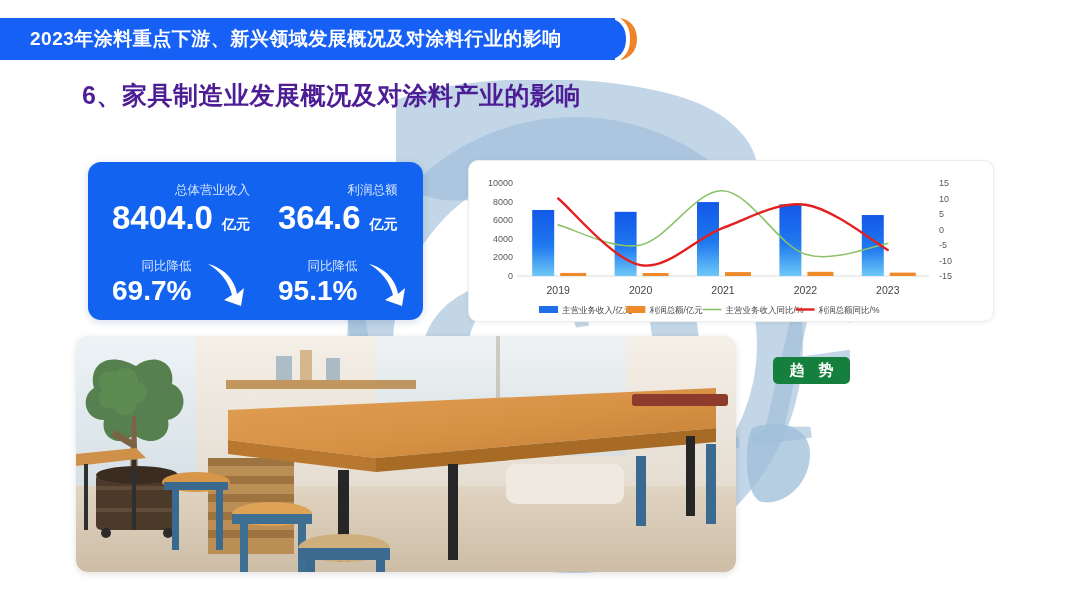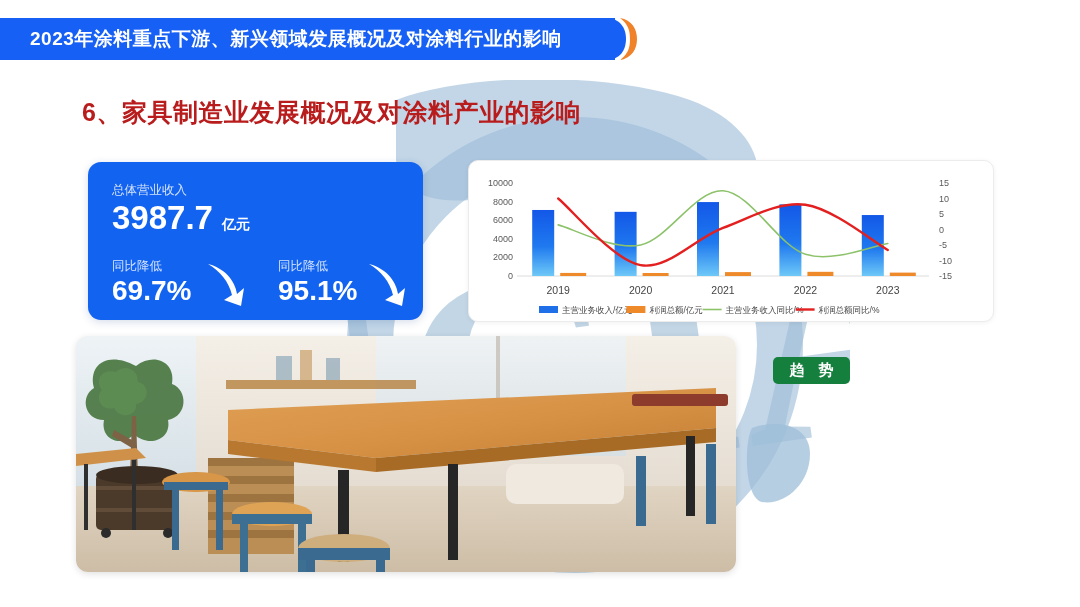--- a/index.html
+++ b/index.html
@@ -31,34 +31,34 @@
   }
   .header-title{
     position:absolute;left:30px;top:0;height:42px;line-height:42px;
     color:#fff;font-size:19px;font-weight:700;letter-spacing:.5px;
     white-space:nowrap;
   }
   .header-tail{position:absolute;left:606px;top:0;}
 
   
   .section-title{
-    position:absolute;left:82px;top:96px;z-index:10;
-    font-size:25px;font-weight:700;color:#b91c1c;white-space:nowrap;
+    position:absolute;left:82px;top:79px;z-index:10;
+    font-size:25px;font-weight:700;color:#4c1d95;white-space:nowrap;
     letter-spacing:.5px;
   }
 
   
   .kpi-card{
     position:absolute;left:88px;top:162px;width:335px;height:158px;
     background:#1263f0;border-radius:13px;z-index:12;
     box-shadow:0 2px 8px rgba(20,60,140,.18);
   }
   .kpi-cell{position:absolute;}
   .kpi-label{
-    color:#d4e3ff;font-size:12.5px;margin-bottom:1px;white-space:nowrap;
+    color:#d4e3ff;font-size:12.5px;margin-bottom:1px;white-space:nowrap;text-align:right;
   }
   .kpi-value{
     color:#ffffff;font-weight:700;font-size:33px;line-height:36px;
     white-space:nowrap;
   }
   .kpi-unit{font-size:14px;font-weight:700;margin-left:9px;}
   .kpi-pct{
     color:#ffffff;font-weight:700;font-size:28px;line-height:30px;white-space:nowrap;
   }
   .arrow-svg{position:absolute;}
@@ -125,24 +125,30 @@
       <path d="M286 232 C300 206 330 200 352 214 C372 228 372 262 360 288 C348 314 318 318 300 306 C282 294 274 258 286 232 Z" fill="#9dbdd8" opacity=".62"></path>
       <text class="wm-text" x="575" y="470" font-size="300" text-anchor="middle" transform="rotate(-8 575 400)">NCIA</text>
     </g>
   </svg>
 
   <div class="kpi-card">
 
     <div class="kpi-cell" style="left:24px;top:20px;">
       <div class="kpi-label">总体营业收入</div>
       <div class="kpi-value">
-        <span>3987.7</span><span class="kpi-unit">亿元</span>
+        <span>8404.0</span><span class="kpi-unit">亿元</span>
       </div>
     </div>
 
+    <div class="kpi-cell" style="left:190px;top:20px;">
+      <div class="kpi-label">利润总额</div>
+      <div class="kpi-value">
+        <span>364.6</span><span class="kpi-unit">亿元</span>
+      </div>
+    </div>
 
     <div class="kpi-cell" style="left:24px;top:96px;">
       <div class="kpi-label">同比降低</div>
       <div class="kpi-pct">69.7%</div>
     </div>
     <svg class="arrow-svg" style="left:116px;top:98px;" width="46" height="50" viewBox="0 0 46 50">
       <path d="M4 4 C20 8 31 20 33 34 L40 28 L37 46 L20 40 L28 35 C25 22 16 11 4 4 Z" fill="#ffffff"></path>
     </svg>
 
     <div class="kpi-cell" style="left:190px;top:96px;">

